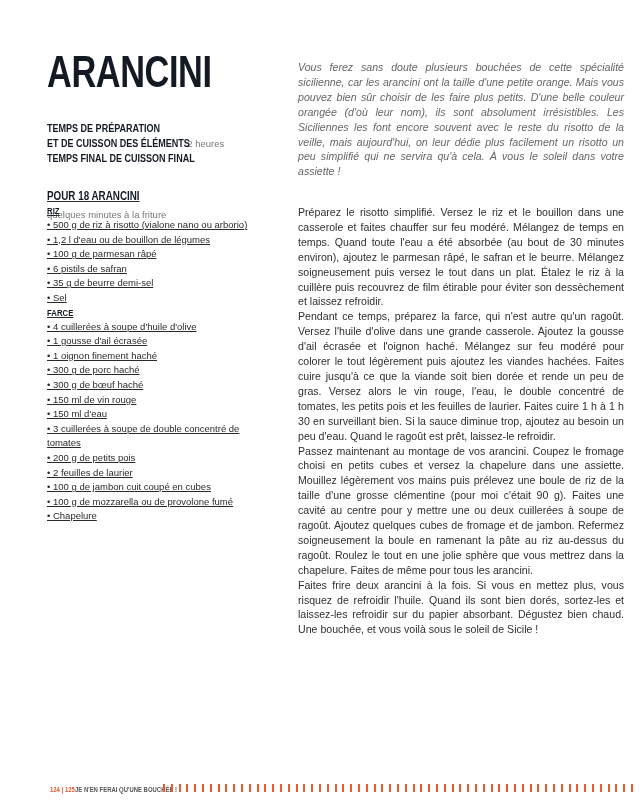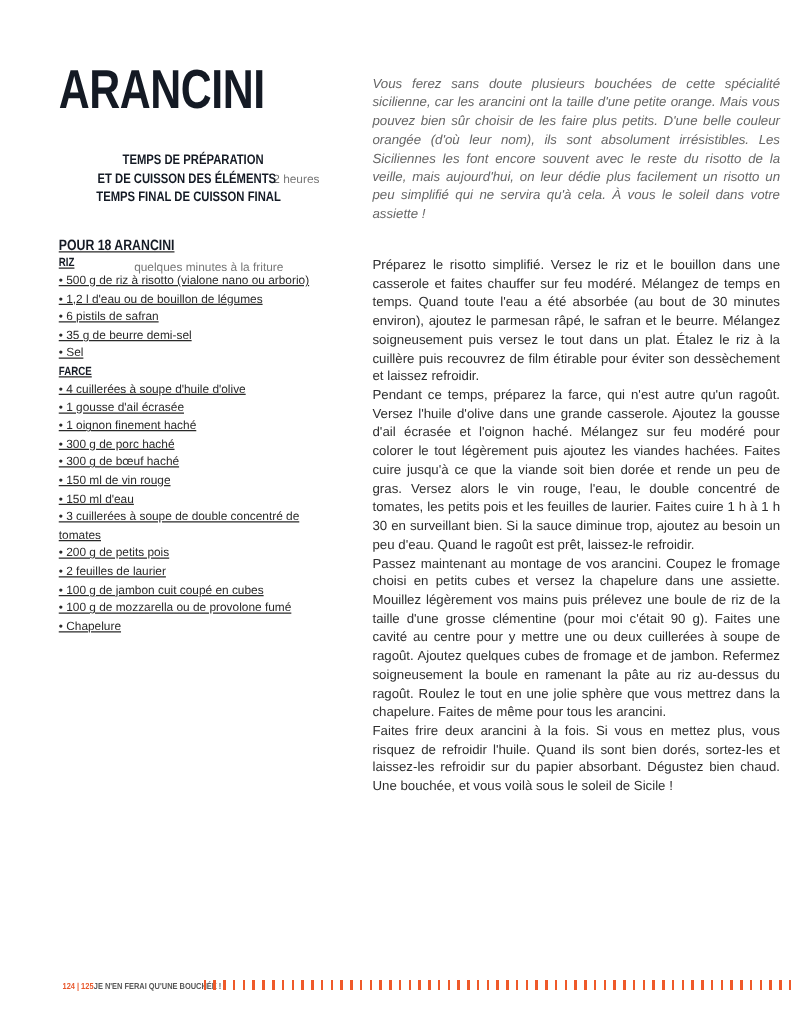--- a/index.html
+++ b/index.html
@@ -5,21 +5,21 @@
   html, body { margin: 0; padding: 0; background: #ffffff; }
   body { width: 644px; height: 811px; position: relative; overflow: hidden;
          font-family: "Liberation Sans", sans-serif; color: #2a2a2a; }
   .page { position: absolute; inset: 0; }
 
   .title { position: absolute; left: 47px; top: 50px; margin: 0;
            font-family: "Liberation Sans", sans-serif; font-weight: 700;
            font-size: 44px; line-height: 44px; color: #141a24;
            letter-spacing: -0.5px; transform: scaleX(0.78); transform-origin: left top; }
 
-  .timings { position: absolute; left: 47px; top: 118px; width: 240px; text-align: center; }
+  .timings { position: absolute; left: 47px; top: 118px; width: 240px; }
   .timings .lbl { font-weight: 700; font-size: 11px; line-height: 15px; color: #141a24;
                   display: inline-block; transform: scaleX(0.82); transform-origin: left; white-space: nowrap; }
   .timings .val { font-size: 9.5px; color: #777; margin-top: 28px; }
   .timings .row { height: 15px; white-space: nowrap; }
   .timings .sub { font-size: 9.5px; color: #777; line-height: 15px; margin-top: 44px; }
 
   .ingredients { position: absolute; left: 47px; top: 188px; width: 240px; text-decoration: underline; }
   .ing-head { font-weight: 700; font-size: 12px; color: #141a24; line-height: 16px;
               transform: scaleX(0.82); transform-origin: left; white-space: nowrap; }
   .ing-section { font-weight: 700; font-size: 9.5px; color: #141a24; line-height: 14px;
@@ -60,20 +60,21 @@
     <div class="sub">quelques minutes à la friture</div>
   </div>
 
   <div class="ingredients">
     <div class="ing-head">POUR 18 ARANCINI</div>
 
     <div class="ing-section">RIZ</div>
     <ul class="ing-list">
       <li>• 500 g de riz à risotto (vialone nano ou arborio)</li>
       <li>• 1,2 l d'eau ou de bouillon de légumes</li>
+      <li>• 100 g de parmesan râpé</li>
       <li>• 6 pistils de safran</li>
       <li>• 35 g de beurre demi-sel</li>
       <li>• Sel</li>
     </ul>
 
     <div class="ing-section">FARCE</div>
     <ul class="ing-list">
       <li>• 4 cuillerées à soupe d'huile d'olive</li>
       <li>• 1 gousse d'ail écrasée</li>
       <li>• 1 oignon finement haché</li>

